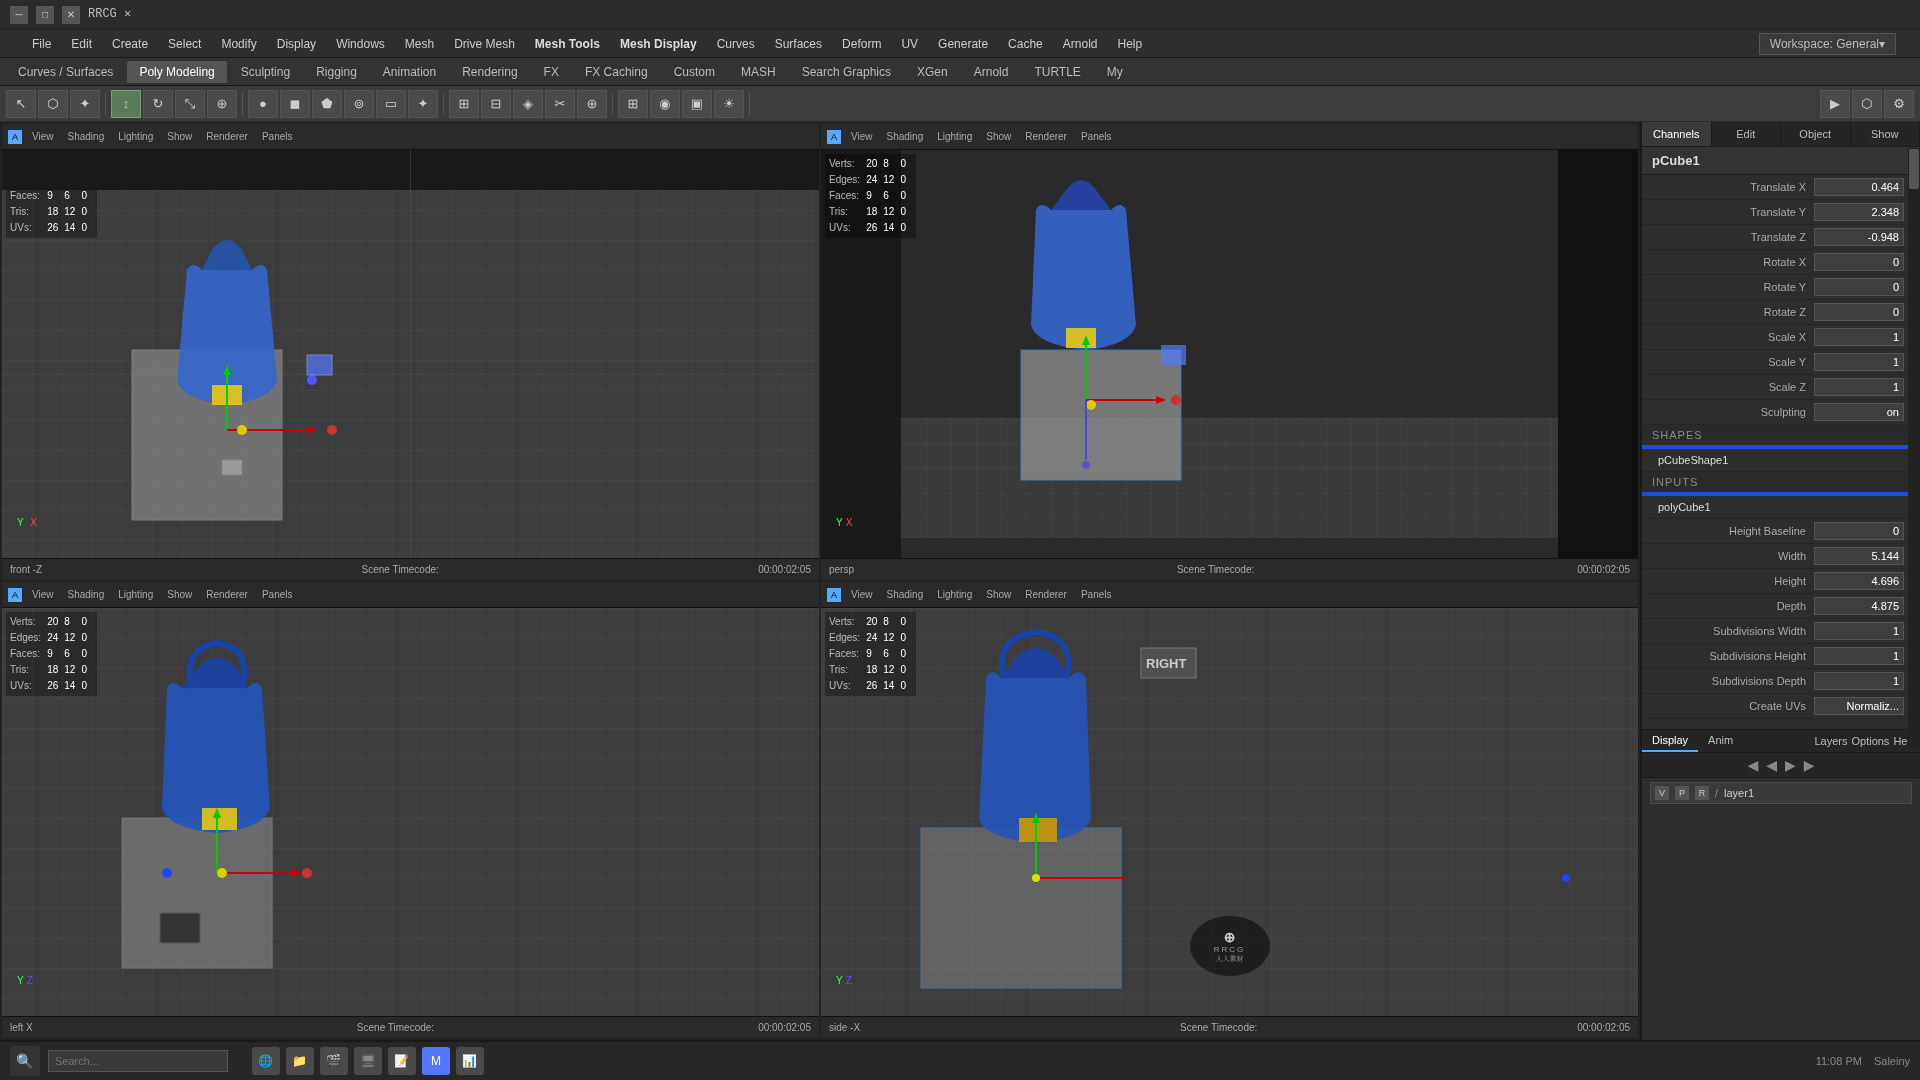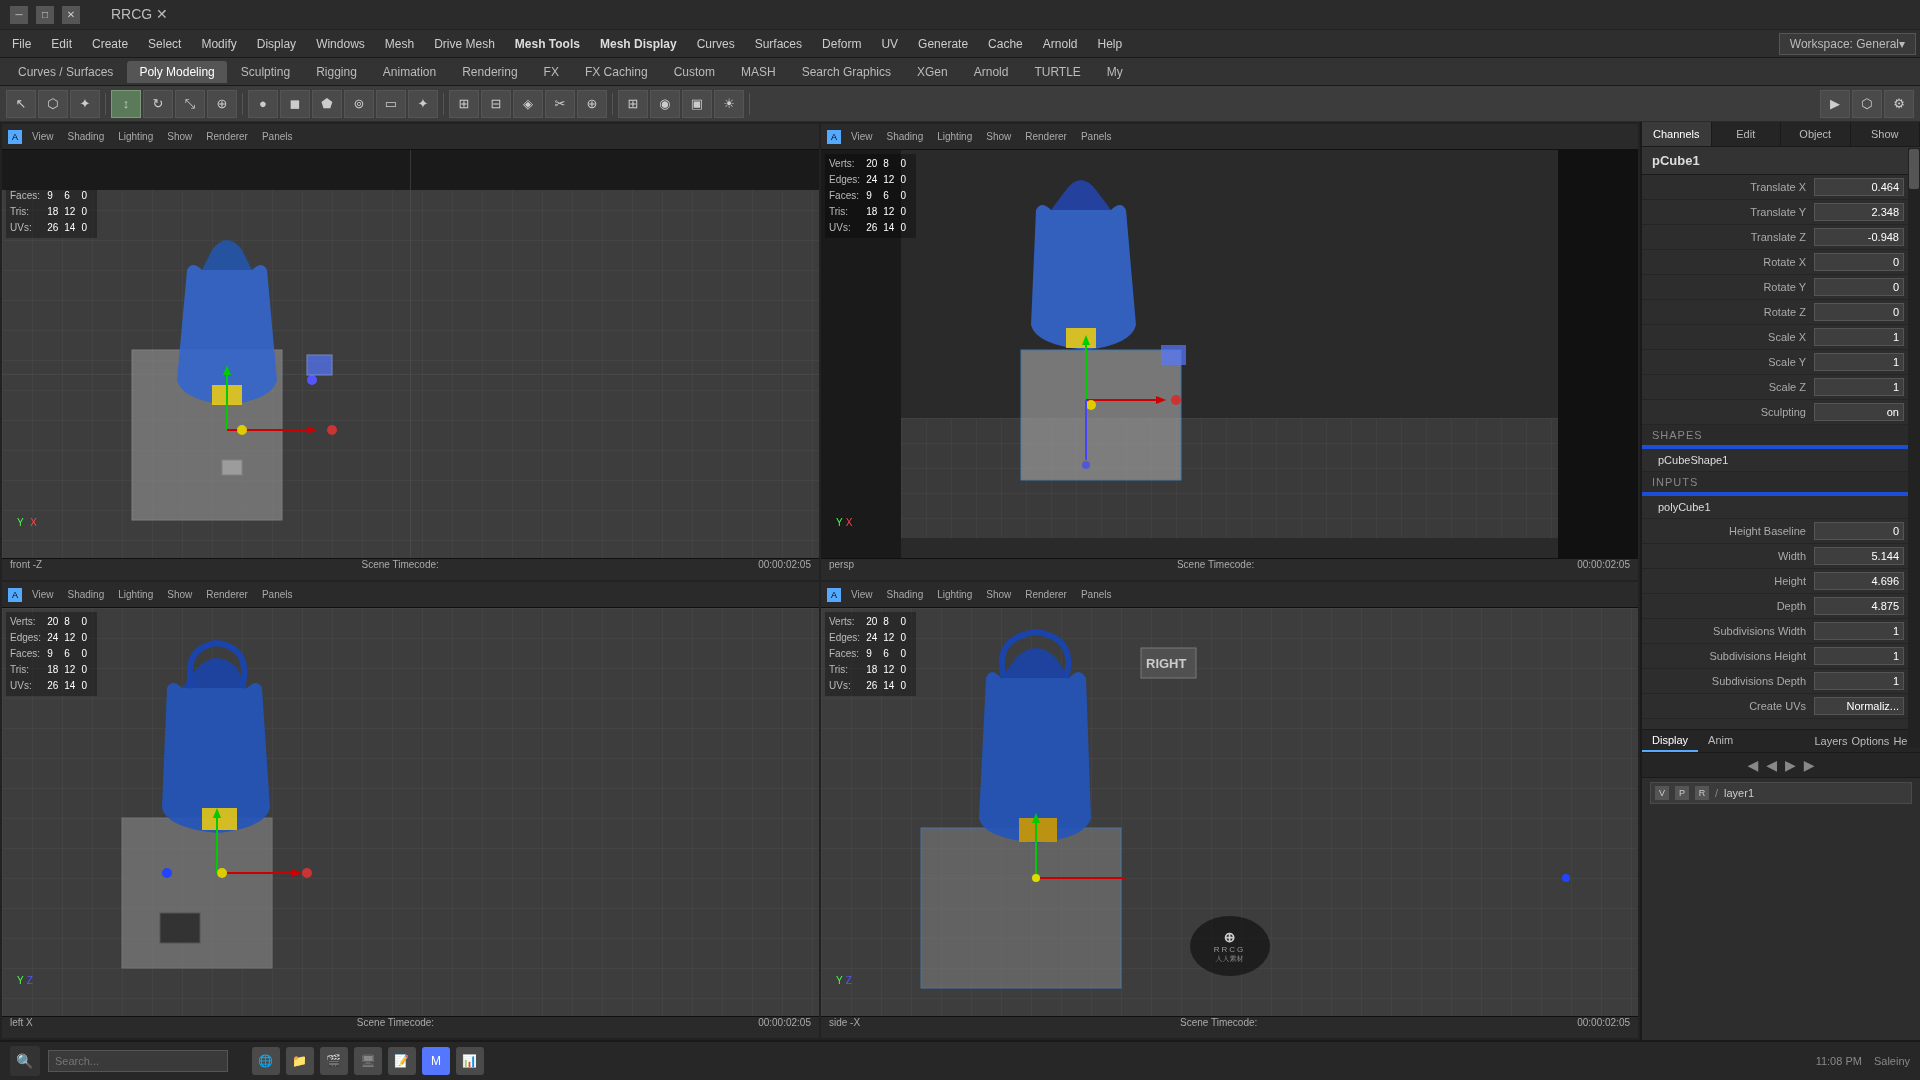--- a/index.html
+++ b/index.html
@@ -19,21 +19,21 @@
     #titlebar .title { flex: 1; }
     #titlebar .win-controls { display: flex; gap: 8px; }
     #titlebar .win-btn { width: 18px; height: 18px; background: #555; border: none; color: #ccc; cursor: pointer; font-size: 10px; display: flex; align-items: center; justify-content: center; }
 
     
     #menubar {
       height: 28px;
       background: #2e2e2e;
       display: flex;
       align-items: center;
-      padding: 0 4px;
+      padding: 0 24px;
       gap: 4px;
       border-bottom: 1px solid #1a1a1a;
     }
     .menu-item {
       padding: 3px 8px;
       font-size: 12px;
       color: #ccc;
       cursor: pointer;
     }
 
@@ -130,20 +130,21 @@
       background-image:
         linear-gradient(rgba(80,80,80,0.3) 1px, transparent 1px),
         linear-gradient(90deg, rgba(80,80,80,0.3) 1px, transparent 1px);
       background-size: 30px 30px;
     }
 
     .vp-footer {
       height: 22px;
       background: #2a2a2a;
       display: flex;
+      align-items: center;
       justify-content: space-between;
       padding: 0 8px;
       font-size: 10px;
       color: #aaa;
       border-top: 1px solid #111;
       flex-shrink: 0;
     }
 
     
     .vp-stats {
@@ -299,21 +300,21 @@
     .layer-text { font-size: 11px; color: #ccc; }
   </style>
 </head>
 <body>
 
 <div id="titlebar">
   <div class="win-controls">
     <button class="win-btn">─</button>
     <button class="win-btn">□</button>
     <button class="win-btn">✕</button>
-    <span style="margin-left:23px;font-size:14px;color:#bbb;">RRCG ✕</span>
+    <span style="margin-left:0;font-size:12px;color:#bbb;font-family:Liberation Mono, monospace;">RRCG ✕</span>
   </div>
 </div>
 
 <div id="menubar">
   <span class="menu-item">File</span>
   <span class="menu-item">Edit</span>
   <span class="menu-item">Create</span>
   <span class="menu-item">Select</span>
   <span class="menu-item">Modify</span>
   <span class="menu-item">Display</span>

